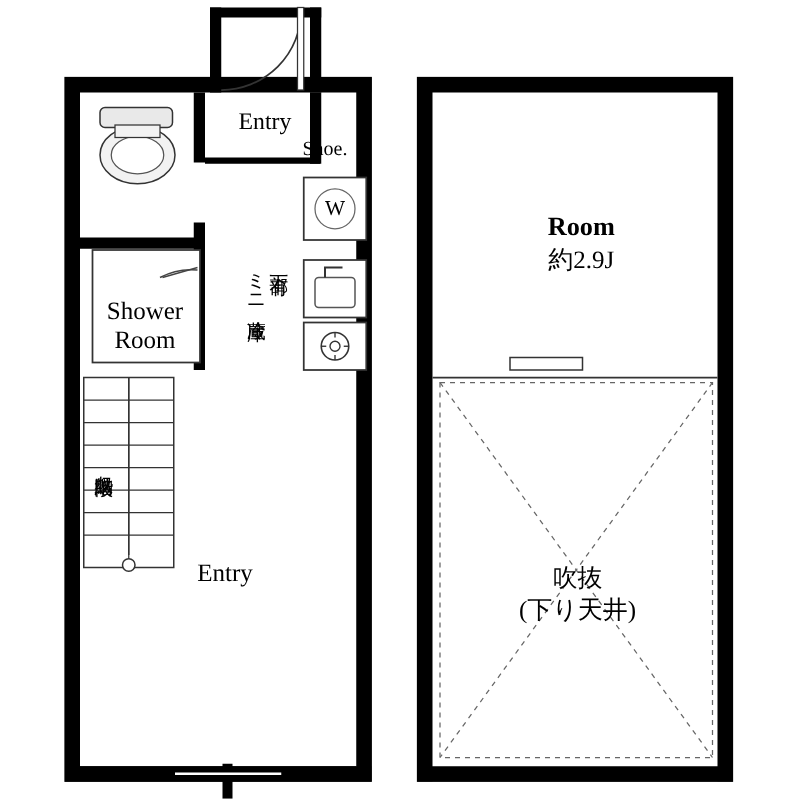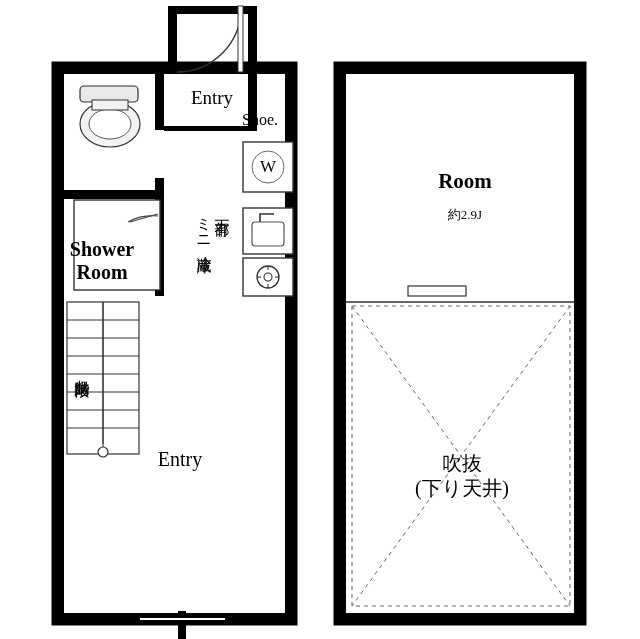--- a/index.html
+++ b/index.html
@@ -37,21 +37,21 @@
     text-orientation: upright;
     letter-spacing: 1px;
     line-height: 1.0;
   }
   .lbl-studio { font-size: 20px; }
   .lbl-shower { font-size: 20px; line-height: 1.15; }
   .lbl-entry  { font-size: 19px; }
   .lbl-shoe   { font-size: 16px; }
   .lbl-w      { font-size: 17px; }
   .lbl-loft   { font-size: 21px; font-weight: bold; }
-  .lbl-loftsub{ font-size: 13px; margin-top: 10px; }
+  .lbl-loftsub{ font-size: 20px; }
   .lbl-fukinuke{ font-size: 20px; line-height: 1.25; }
   .lbl-vert-k { font-size: 15px; }
   .lbl-vert-m { font-size: 15px; }
   .lbl-vert-s { font-size: 15px; }
 </style>
 </head>
 <body>
 
 <svg id="floorplan" viewBox="0 0 640 639" xmlns="http://www.w3.org/2000/svg">
 
@@ -159,21 +159,21 @@
     <g stroke="#666666" stroke-width="1" stroke-dasharray="4 4" fill="none">
       <line x1="352" y1="306" x2="570" y2="606"></line>
       <line x1="570" y1="306" x2="352" y2="606"></line>
       <rect x="352" y="306" width="218" height="300"></rect>
     </g>
   </g>
 </svg>
 
 <div class="txt lbl-studio center" style="left:180px; top:449px;">Entry</div>
 
-<div class="txt lbl-shower center" style="left:102px; top:238px;font-weight:bold;"><span>Shower<br>Room</span></div>
+<div class="txt lbl-shower center" style="left:116px; top:238px;"><span>Shower<br>Room</span></div>
 
 <div class="txt lbl-entry center" style="left:212px; top:88px;">Entry</div>
 
 <div class="txt lbl-shoe center" style="left:260px; top:112px;">Shoe.</div>
 
 <div class="txt lbl-w center" style="left:268px; top:158px;">W</div>
 
 <div class="txt lbl-loft center" style="left:465px; top:170px;">Room</div>
 
 <div class="txt lbl-loftsub center" style="left:465px; top:198px;">約2.9J</div>

